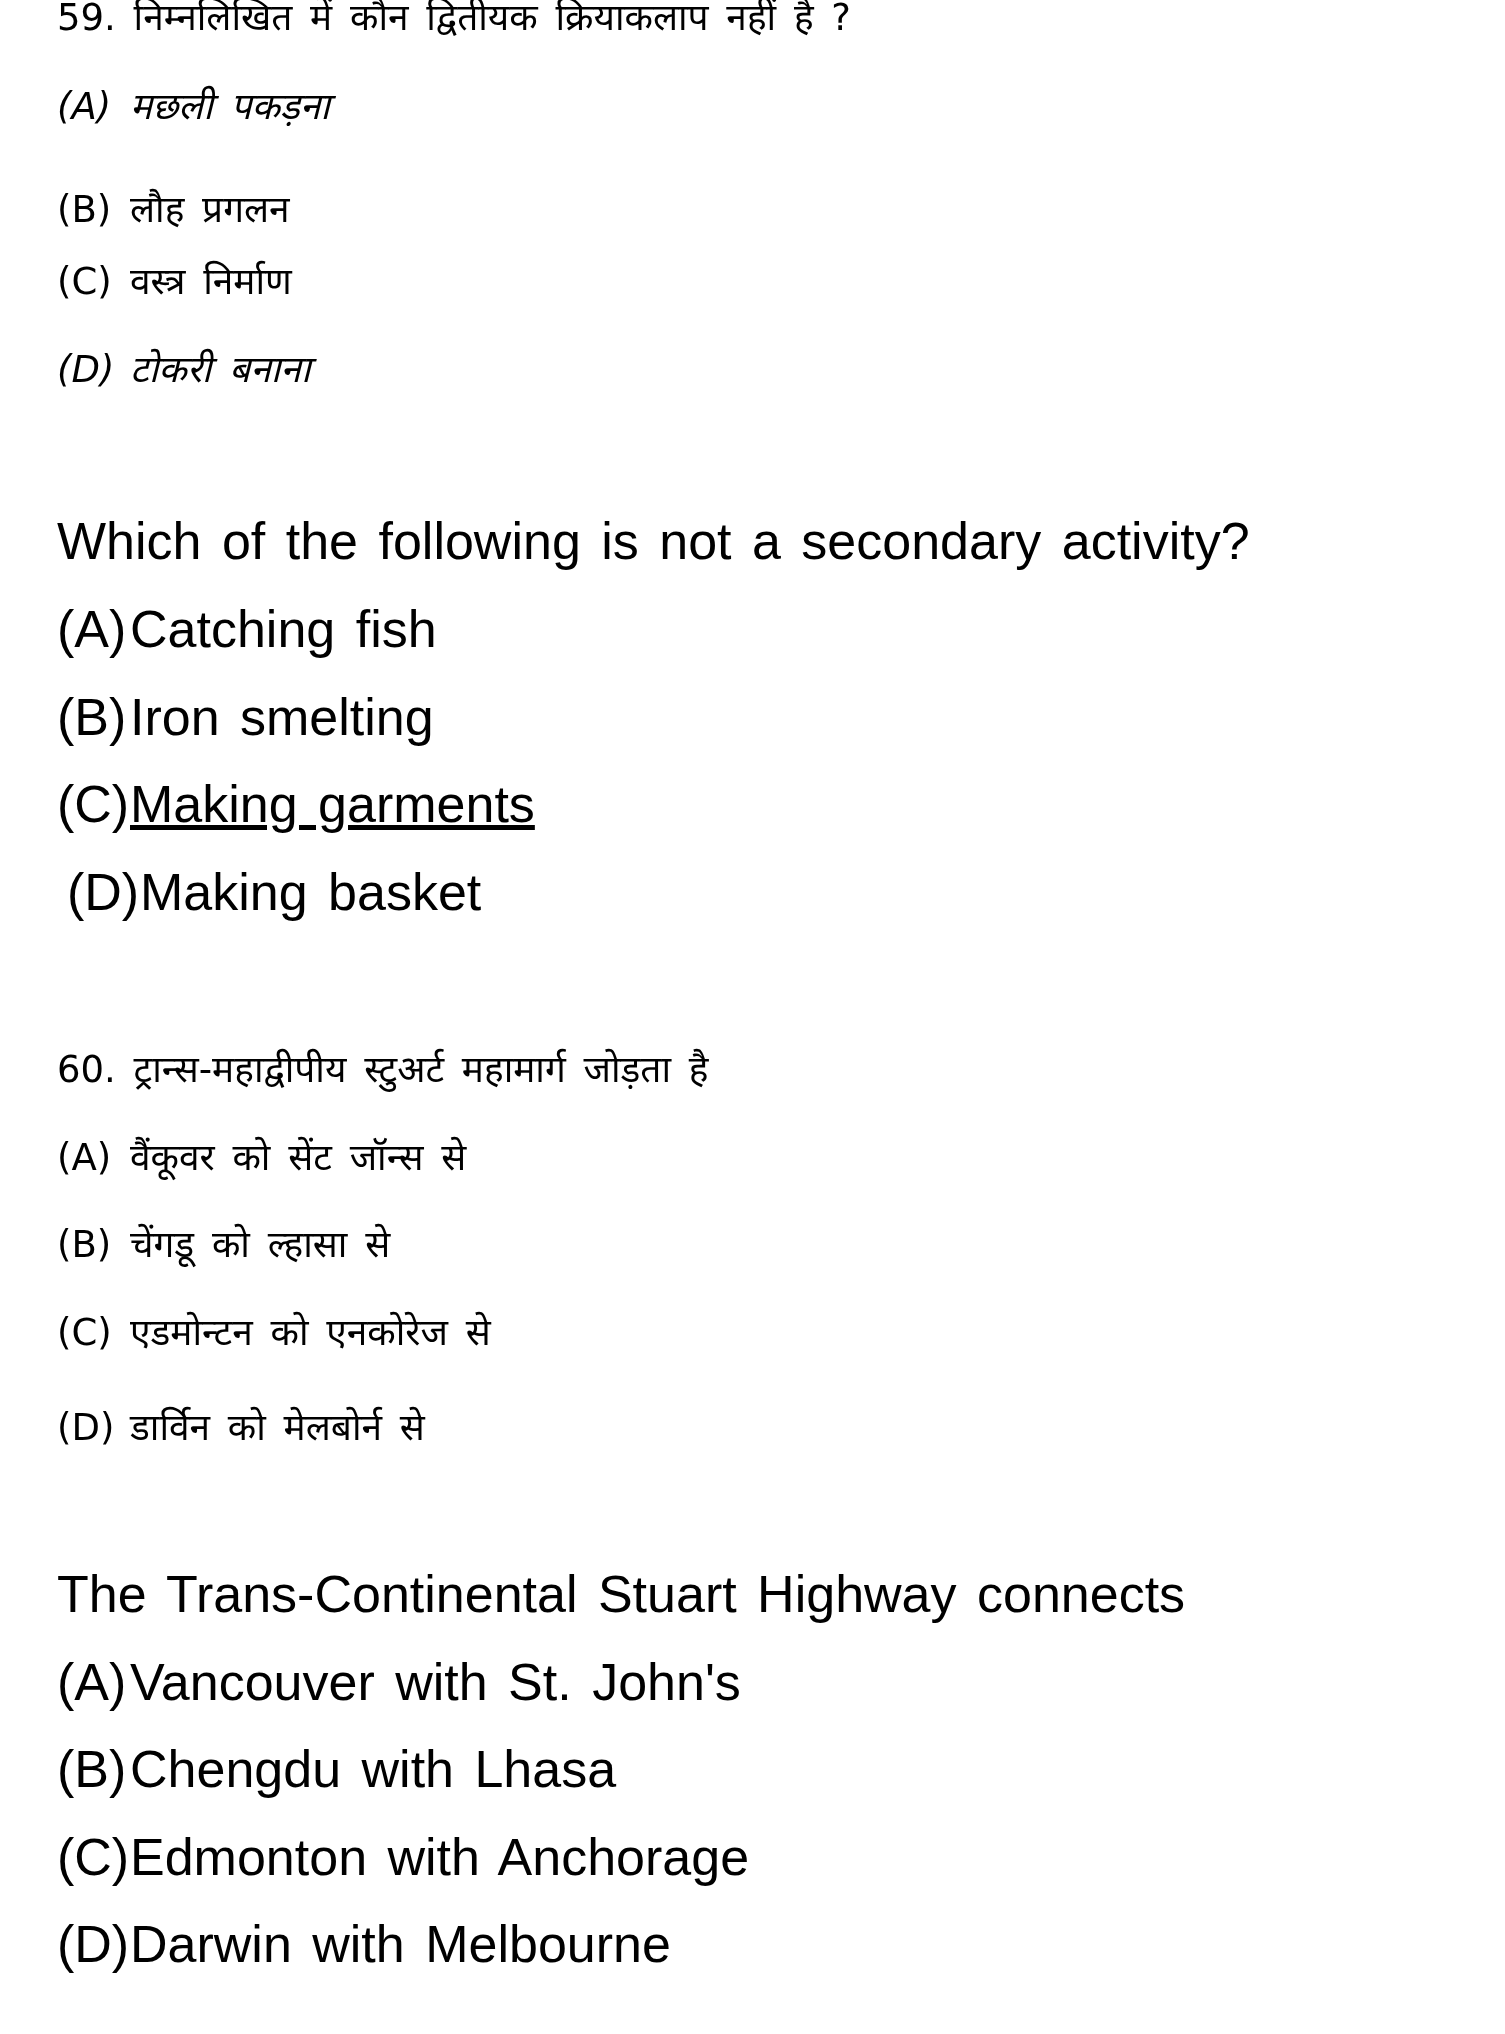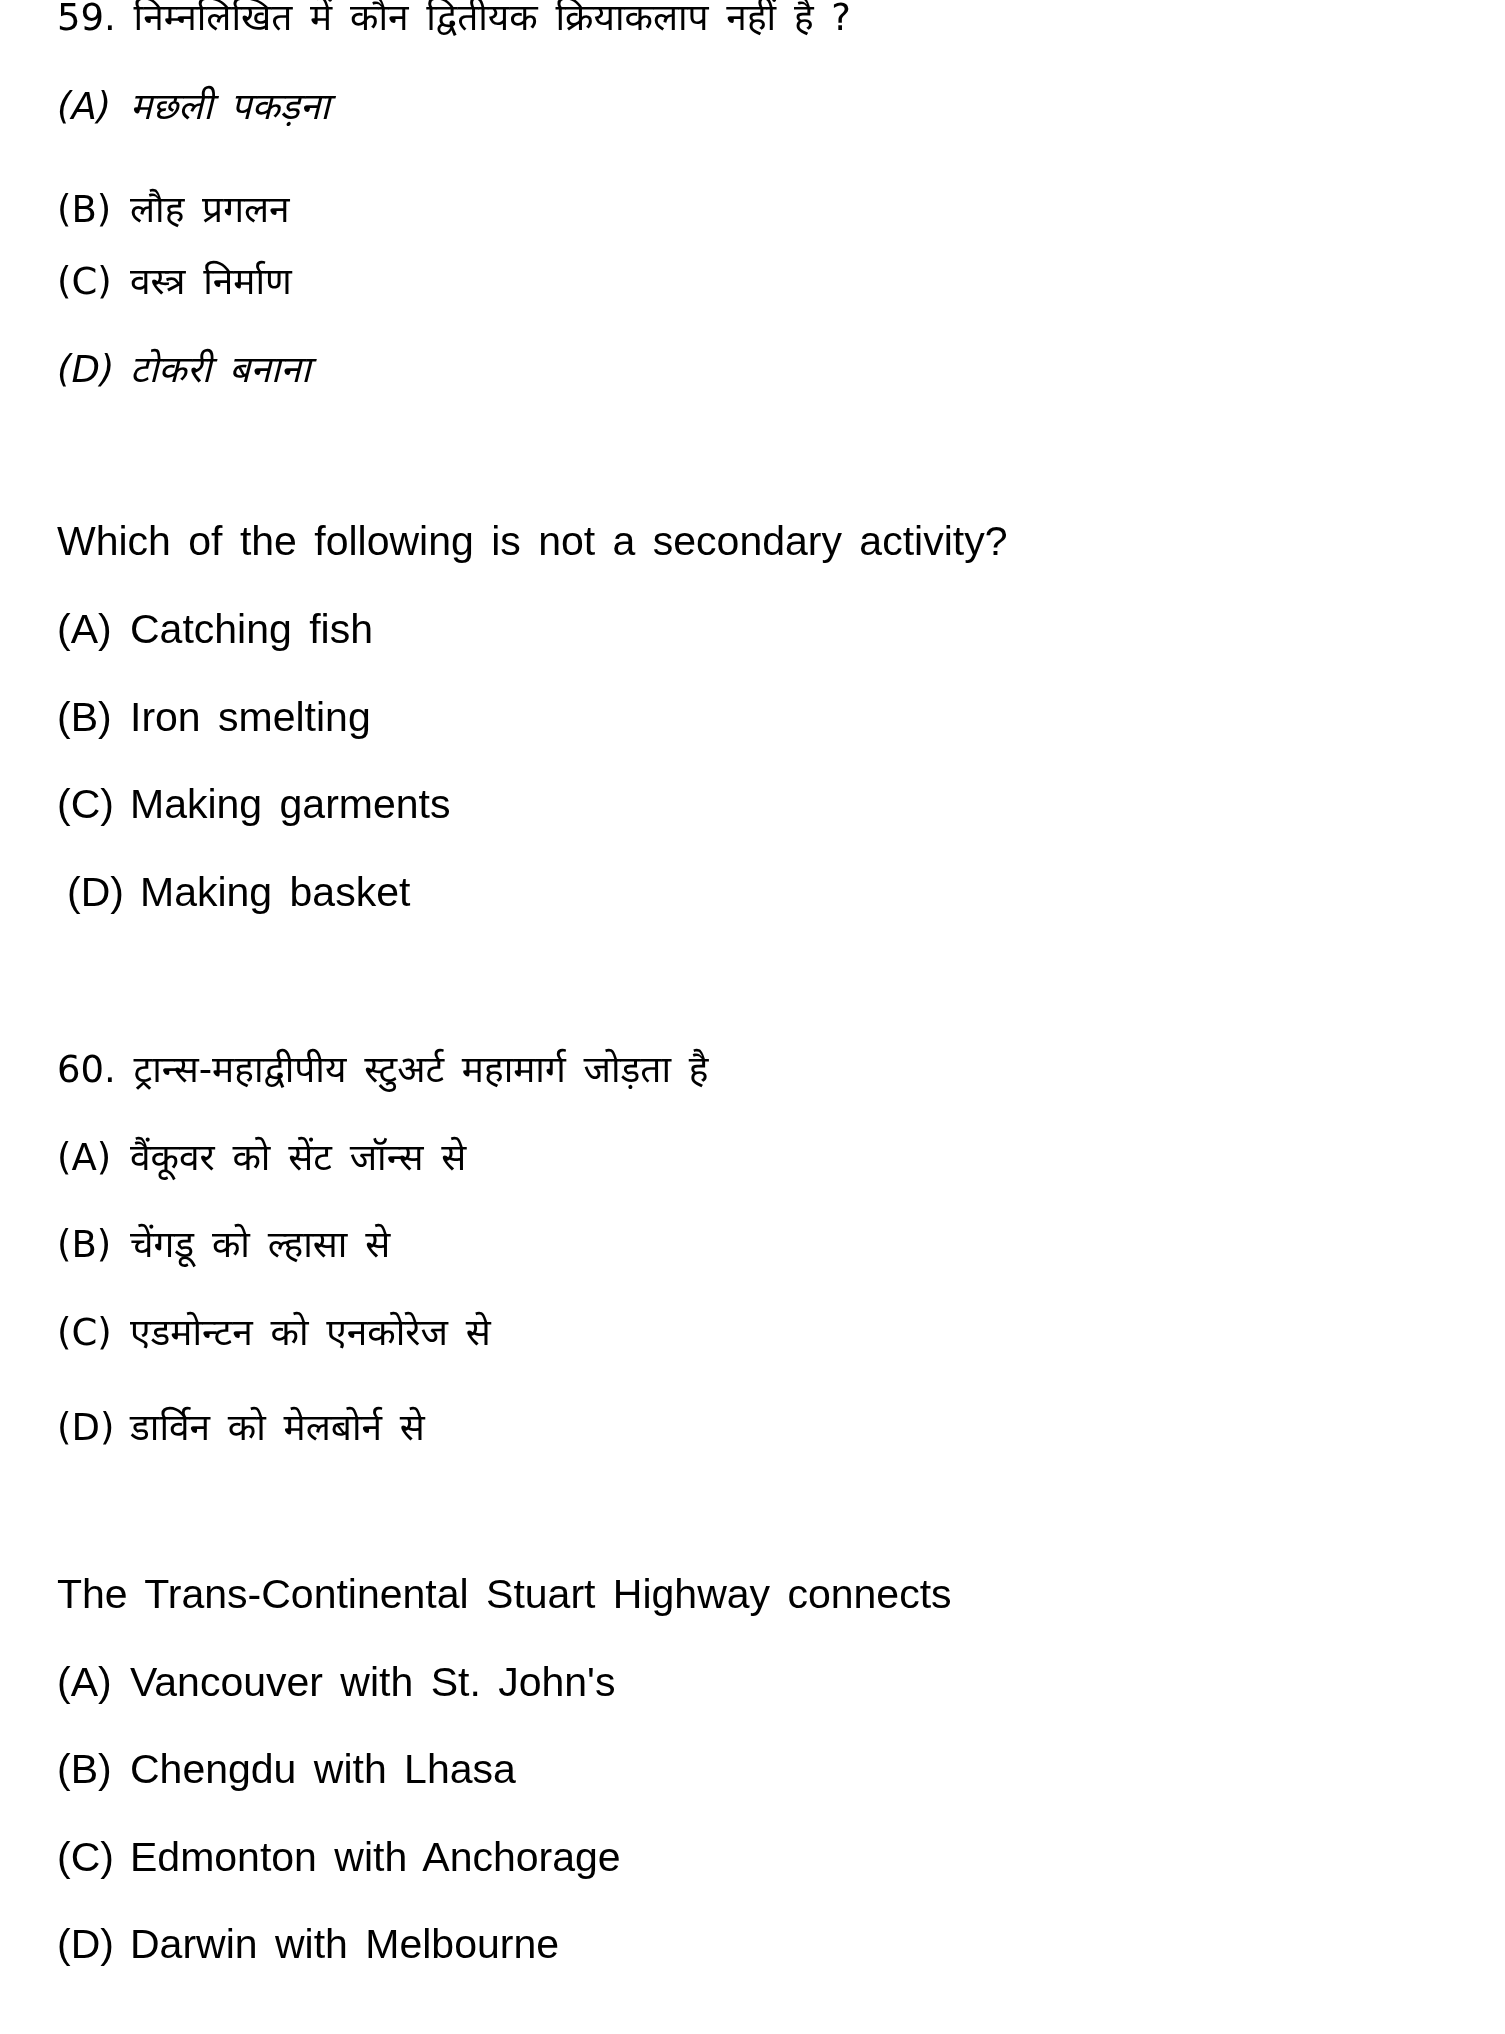--- a/index.html
+++ b/index.html
@@ -11,21 +11,21 @@
       width: 1505px;
       height: 2034px;
       position: relative;
       overflow: hidden;
       font-family: "Liberation Sans", "DejaVu Sans", sans-serif;
       color: #000000;
     }
     .line {
       position: absolute;
       left: 57px;
-      font-size: 41px;
+      font-size: 52px;
       line-height: 39px;
       white-space: pre;
       word-spacing: 6px;
     }
     .opt-label {
       display: inline-block;
       width: 73px;
     }
     .hi {
       font-family: "DejaVu Sans", "Liberation Sans", sans-serif;
@@ -37,21 +37,21 @@
 
 <div class="line hi" style="top:-2px;"><span>59.</span> <span>निम्नलिखित में कौन द्वितीयक क्रियाकलाप नहीं है ?</span></div>
 <div class="line hi" style="top:87px;font-style:italic;"><span class="opt-label">(A)</span><span>मछली पकड़ना</span></div>
 <div class="line hi" style="top:190px;"><span class="opt-label">(B)</span><span>लौह प्रगलन</span></div>
 <div class="line hi" style="top:262px;"><span class="opt-label">(C)</span><span>वस्त्र निर्माण</span></div>
 <div class="line hi" style="top:350px;font-style:italic;"><span class="opt-label">(D)</span><span>टोकरी बनाना</span></div>
 
 <div class="line" style="top:522px;"><span>Which of the following is not a secondary activity?</span></div>
 <div class="line" style="top:610px;"><span class="opt-label">(A)</span><span>Catching fish</span></div>
 <div class="line" style="top:698px;"><span class="opt-label">(B)</span><span>Iron smelting</span></div>
-<div class="line" style="top:785px;"><span class="opt-label">(C)</span><span>Making garments</span></div>
+<div class="line" style="top:785px;text-decoration:underline;"><span class="opt-label">(C)</span><span>Making garments</span></div>
 <div class="line" style="top:873px;margin-left:10px;"><span class="opt-label">(D)</span><span>Making basket</span></div>
 
 <div class="line hi" style="top:1050px;"><span>60.</span> <span>ट्रान्स-महाद्वीपीय स्टुअर्ट महामार्ग जोड़ता है</span></div>
 <div class="line hi" style="top:1138px;"><span class="opt-label">(A)</span><span>वैंकूवर को सेंट जॉन्स से</span></div>
 <div class="line hi" style="top:1225px;"><span class="opt-label">(B)</span><span>चेंगडू को ल्हासा से</span></div>
 <div class="line hi" style="top:1313px;"><span class="opt-label">(C)</span><span>एडमोन्टन को एनकोरेज से</span></div>
 <div class="line hi" style="top:1400px;margin-top:8px;"><span class="opt-label">(D)</span><span>डार्विन को मेलबोर्न से</span></div>
 
 <div class="line" style="top:1575px;"><span>The Trans-Continental Stuart Highway connects</span></div>
 <div class="line" style="top:1663px;"><span class="opt-label">(A)</span><span>Vancouver with St. John's</span></div>

